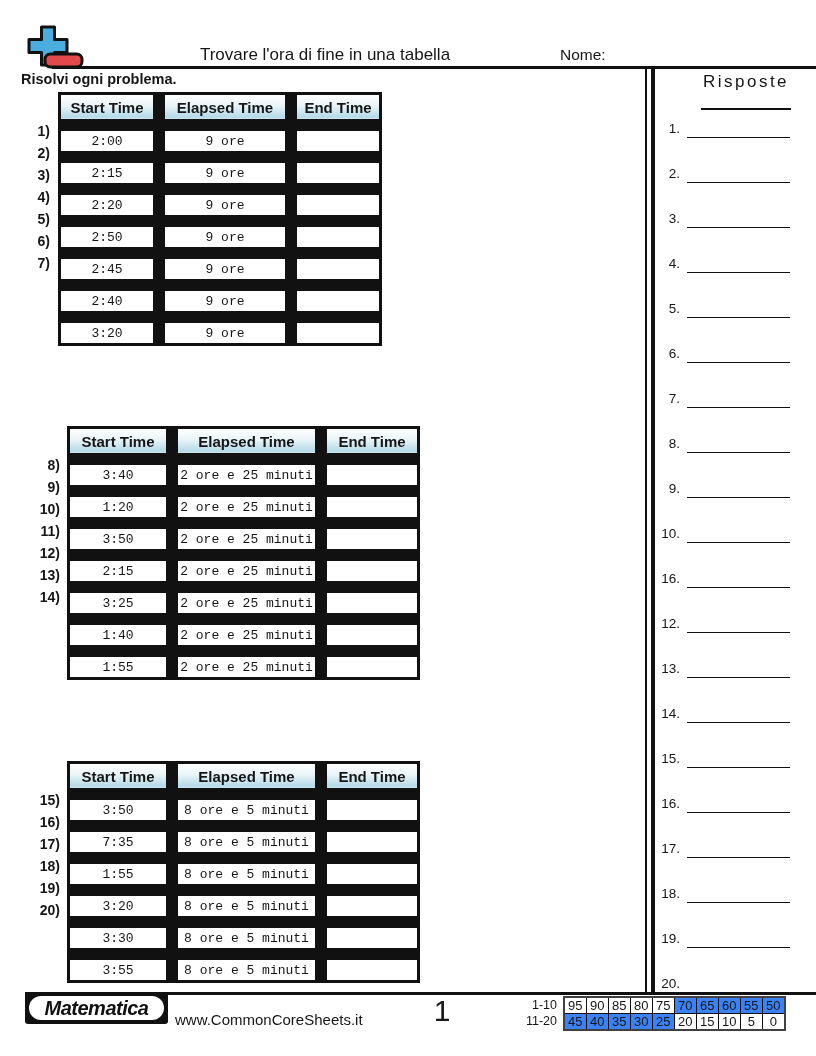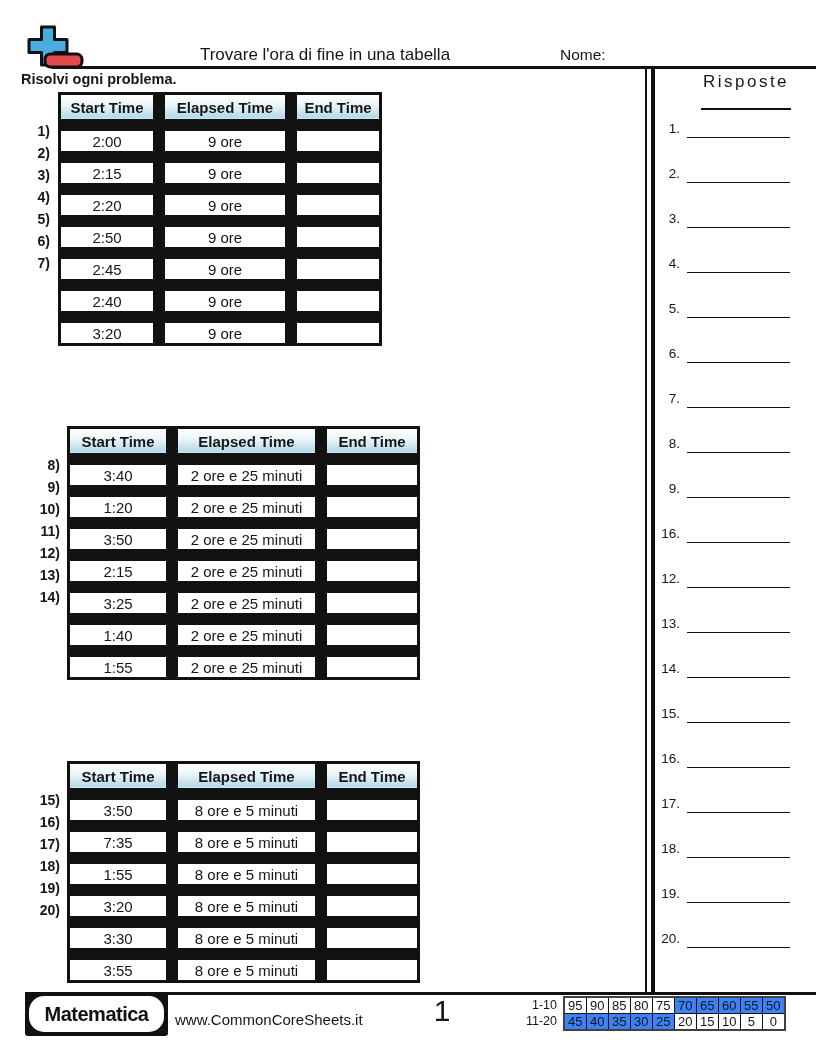--- a/index.html
+++ b/index.html
@@ -17,21 +17,21 @@
 
   
   .ptable{
     display:grid;background:#111;border:3px solid #111;gap:12px;
   }
   .ptable .hcell{
     background:linear-gradient(180deg,#ffffff 0%,#e9f4f8 45%,#b5dae8 92%,#cfe7f0 100%);
     font-weight:bold;font-size:15px;display:flex;align-items:center;justify-content:center;
   }
   .ptable .dcell{
-    background:#fff;font-size:15px;display:flex;align-items:center;justify-content:center;
+    background:#fff;font-size:13px;display:flex;align-items:center;justify-content:center;font-family:Liberation Mono, monospace;
   }
   .t1{left:58px;top:92px;grid-template-columns:92px 120px 82px;grid-template-rows:24px repeat(7,20px);}
   .t2{left:67px;top:426px;grid-template-columns:96px 137px 90px;grid-template-rows:24px repeat(7,20px);}
   .t3{left:67px;top:761px;grid-template-columns:96px 137px 90px;grid-template-rows:24px repeat(6,20px);}
 
   .numcol{display:flex;flex-direction:column;}
   .numcol .rownum{
     height:20px;margin-bottom:2px;line-height:20px;text-align:right;
     font-weight:bold;font-size:14px;
   }
@@ -46,21 +46,21 @@
     font-weight:normal;font-size:17px;letter-spacing:2.5px;
     border-bottom:2.5px solid #111;padding:0 2px 16px 2px;display:inline-block;
   }
   .answers-list{left:656px;top:93px;width:140px;height:900px;display:flex;flex-direction:column;}
   .ans-item{height:45px;display:flex;align-items:flex-end;}
   .ans-num{width:24px;text-align:right;font-size:13.5px;margin-bottom:2px;}
   .ans-line{flex:1;border-bottom:1.5px solid #111;margin:0 6px 0 7px;}
 
   
   .footer-rule{left:25px;top:992px;width:791px;height:3px;background:#111;}
-  .brand-box{left:25px;top:992px;width:143px;height:44px;background:#111;border-radius:3px;}
+  .brand-box{left:25px;top:992px;width:143px;height:32px;background:#111;border-radius:3px;font-style:italic;}
   .brand-pill{position:absolute;left:4px;top:4px;right:4px;bottom:4px;background:#fff;border-radius:15px;
     display:flex;align-items:center;justify-content:center;font-weight:bold;font-size:20px;letter-spacing:-0.5px;color:#111;}
   .website{left:175px;top:1011px;font-size:15px;}
   .page-number{left:427px;top:994px;width:30px;text-align:center;font-size:30px;}
   .score-labels div{position:absolute;left:495px;width:62px;text-align:right;font-size:12.5px;}
   .score-label-1{top:998px;}
   .score-label-2{top:1014px;}
   .score-grid{
     left:563px;top:996px;display:grid;grid-template-columns:repeat(10,20.5px);
     grid-template-rows:14.5px 14.5px;gap:1.5px;background:#111;border:2px solid #404040;
@@ -216,20 +216,24 @@
   <div class="ans-item">
       <span class="ans-num">7.</span>
       <span class="ans-line"></span>
     </div>
   <div class="ans-item">
       <span class="ans-num">8.</span>
       <span class="ans-line"></span>
     </div>
   <div class="ans-item">
       <span class="ans-num">9.</span>
+      <span class="ans-line"></span>
+    </div>
+  <div class="ans-item">
+      <span class="ans-num">10.</span>
       <span class="ans-line"></span>
     </div>
   <div class="ans-item">
       <span class="ans-num">16.</span>
       <span class="ans-line"></span>
     </div>
   <div class="ans-item">
       <span class="ans-num">12.</span>
       <span class="ans-line"></span>
     </div>

